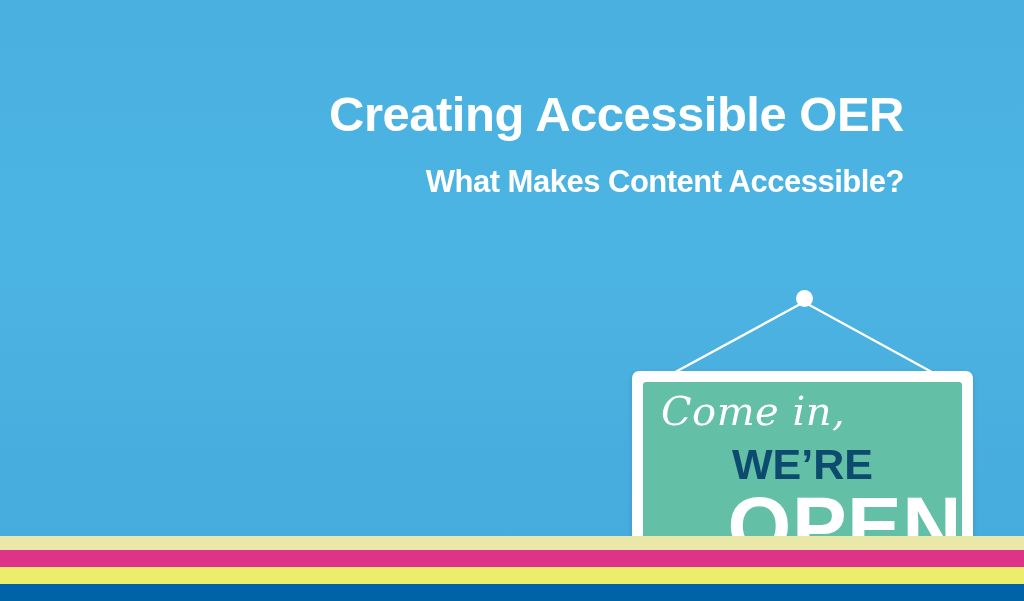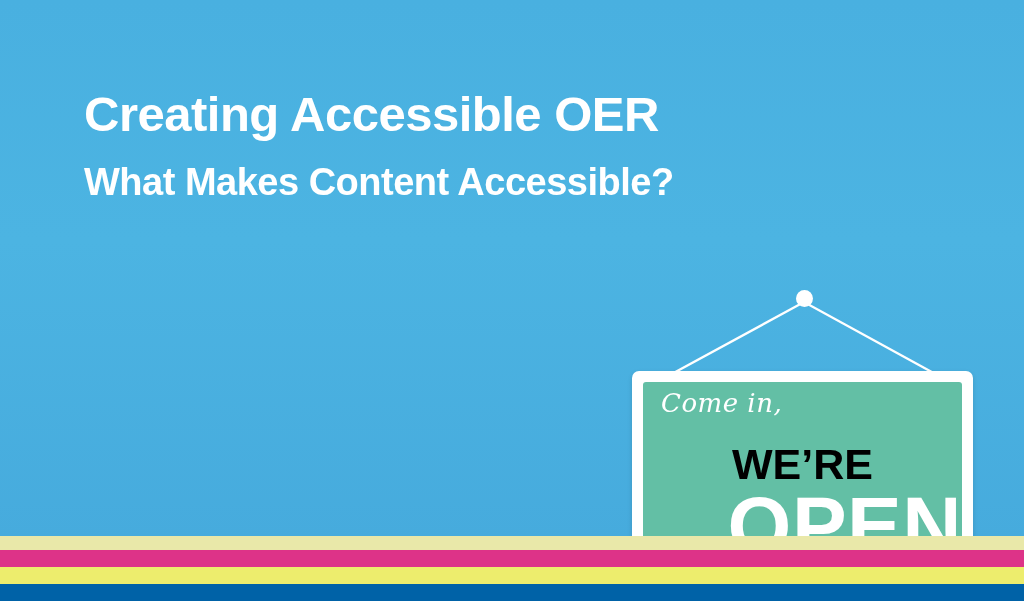--- a/index.html
+++ b/index.html
@@ -15,37 +15,38 @@
     font-family: "Liberation Sans", sans-serif;
     background: linear-gradient(180deg, #49b0e0 0%, #4cb4e2 40%, #45a9dc 100%);
   }
 
   
   .title-block {
     position: absolute;
     left: 84px;
     top: 78px;
     width: 820px;
+    text-align: right;
   }
   .title-line {
     color: #ffffff;
     font-weight: bold;
     letter-spacing: -0.5px;
     white-space: nowrap;
   }
   .title-line.l1 {
     font-size: 49px;
     line-height: 72px;
   }
   .title-line.l2 {
     font-size: 49px;
     line-height: 72px;
   }
   .title-line.l3 {
-    font-size: 38px;
+    font-size: 31px;
     line-height: 64px;
   }
 
   
   .ubc-logo {
     position: absolute;
     left: 15px;
     top: 462px;
     display: flex;
     align-items: center;
@@ -124,31 +125,31 @@
     border-radius: 3px;
     overflow: hidden;
   }
   .sign-come-in {
     position: absolute;
     left: 18px;
     top: 6px;
     color: #ffffff;
     font-family: "DejaVu Serif", serif;
     font-style: italic;
-    font-size: 26px;
+    font-size: 40px;
     font-weight: normal;
     letter-spacing: 0.5px;
   }
   .sign-were {
     position: absolute;
     left: 0;
     right: 0;
     top: 58px;
     text-align: center;
-    color: #000000;
+    color: #0c4a6e;
     font-size: 43px;
     font-weight: bold;
     letter-spacing: 0px;
   }
   .sign-open {
     position: absolute;
     left: 0;
     right: 0;
     top: 100px;
     text-align: right;

